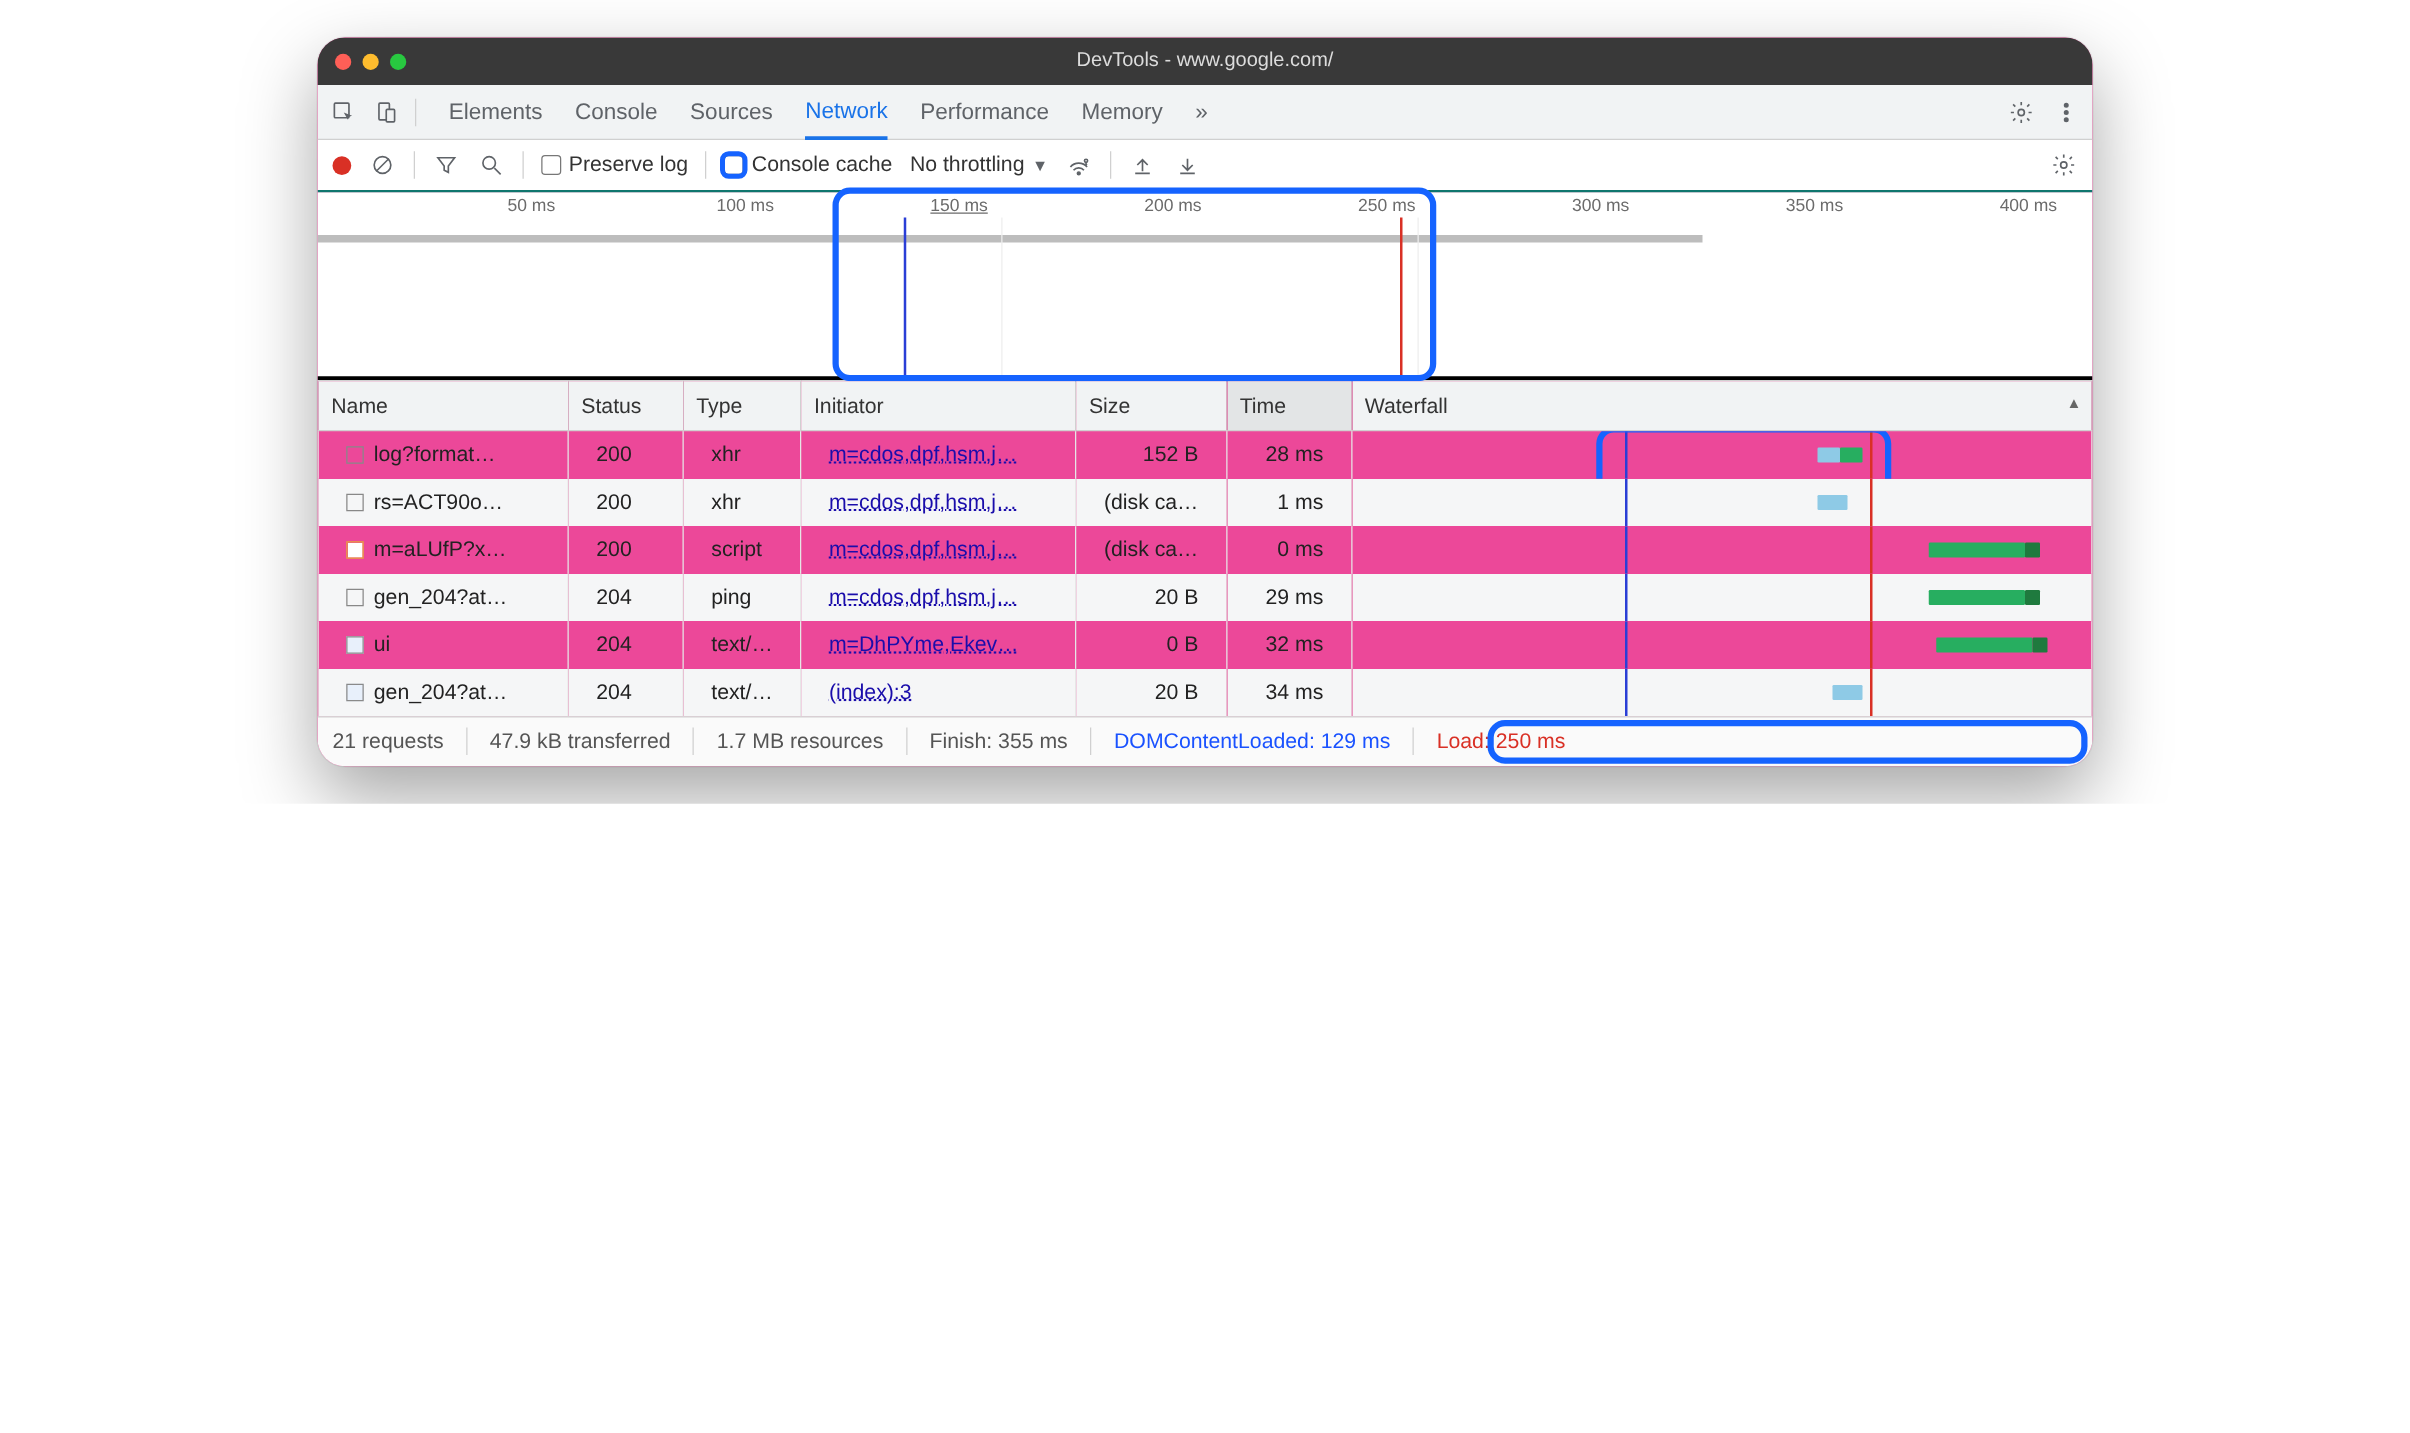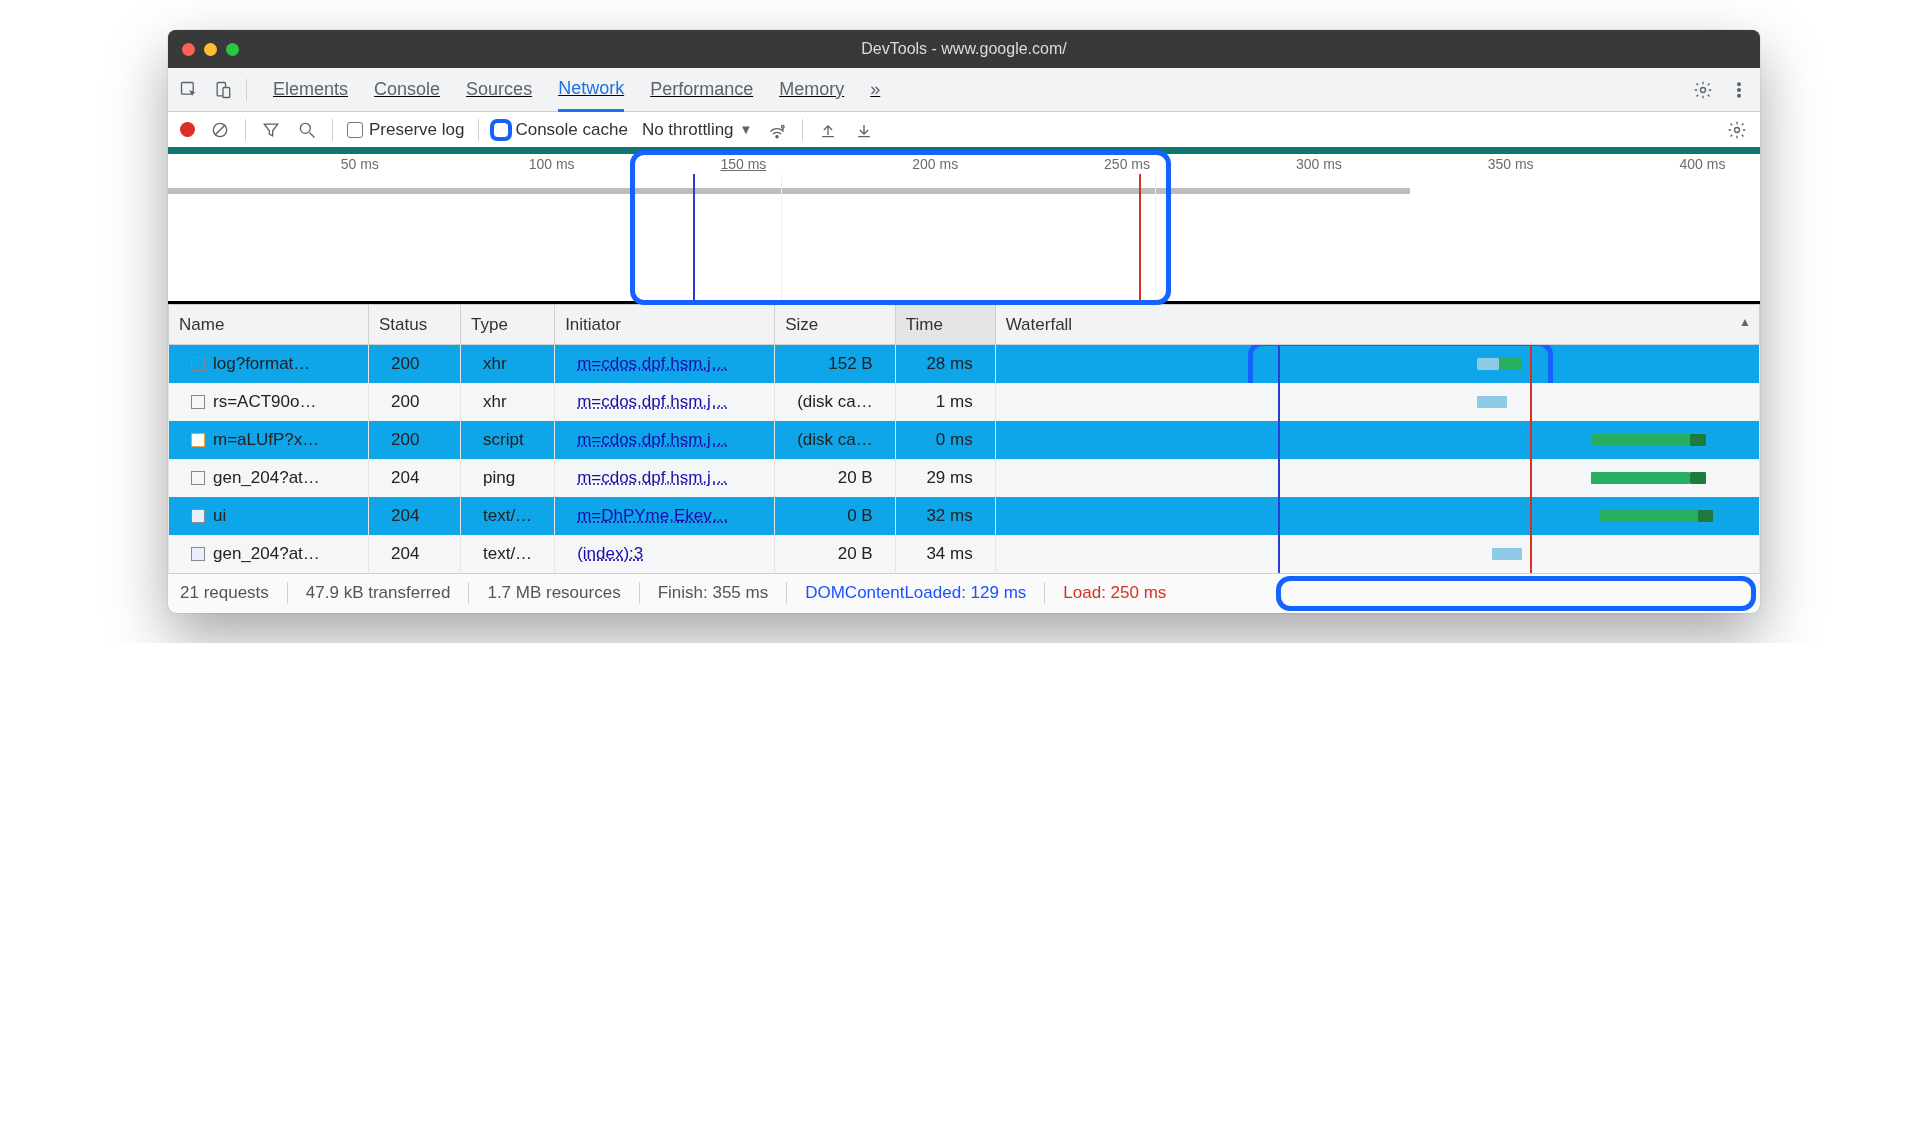--- a/index.html
+++ b/index.html
@@ -5,54 +5,54 @@
   * { box-sizing: border-box; margin: 0; padding: 0; }
   body {
     font-family: -apple-system, "Helvetica Neue", Arial, sans-serif;
     background: #fff;
     display: flex;
     justify-content: center;
     align-items: flex-start;
     padding: 30px;
   }
   .window {
-    width: 1592px;
-    border-radius: 8px;
+    width: 1420px;
+    border-radius: 22px;
     overflow: hidden;
     box-shadow: 0 25px 60px rgba(0,0,0,.35), 0 0 0 1px rgba(0,0,0,.05);
-    background: #0ea5e9;
+    background: #ec4899;
     position: relative;
   }
   .titlebar {
     height: 38px;
     background: #393939;
     display: flex;
     align-items: center;
     padding: 0 14px;
     position: relative;
   }
   .traffic-lights { display: flex; gap: 9px; }
   .tl { width: 13px; height: 13px; border-radius: 50%; }
   .tl.red{background:#ff5f57}.tl.yellow{background:#febc2e}.tl.green{background:#28c840}
   .title {
     position:absolute; left:0; right:0; text-align:center;
     color:#dcdcdc; font-size:16px; font-weight:500;
   }
   .toolbar {
     height:44px; background:#f1f3f4; border-bottom:1px solid #d0d0d0;
-    display:flex; align-items:center; padding:0 10px; gap:12px;text-decoration:underline;
+    display:flex; align-items:center; padding:0 10px; gap:12px;
   }
   .ico { width:22px; height:22px; display:flex; align-items:center; justify-content:center; color:#5f6368; }
   .ico svg{width:20px;height:20px;stroke:currentColor;fill:none;stroke-width:1.6}
   .tabs { display:flex; gap:26px; margin-left:14px; font-size:18px; color:#5f6368; align-items:center; height:100%; }
   .tab { cursor:pointer; height:100%; display:flex; align-items:center; }
   .tab.active { color:#1a73e8; border-bottom:3px solid #1a73e8; margin-bottom:-1px; }
   .toolbar-right { margin-left:auto; display:flex; gap:14px; align-items:center; }
   .subtoolbar {
-    height:42px; background:#fff; border-bottom:7px solid #0f766e;
+    height:42px; background:#fff; border-bottom:2px solid #0f766e;
     display:flex; align-items:center; padding:0 12px; gap:14px; font-size:17px; color:#333;
   }
   .record { width:15px;height:15px;border-radius:50%;background:#d93025; }
   .divider{width:1px;height:22px;background:#d0d0d0}
   .chk { display:flex; align-items:center; gap:6px; }
   .checkbox { width:16px;height:16px;border:1.5px solid #777;border-radius:3px;display:inline-block }
   .chk.highlight .checkbox{ outline:4px solid #1563ff; outline-offset:-1px; border-radius:4px }
   .throttle { display:flex; align-items:center; gap:6px; color:#333 }
   .caret{ color:#5f6368; font-size:13px }
   .overview {

